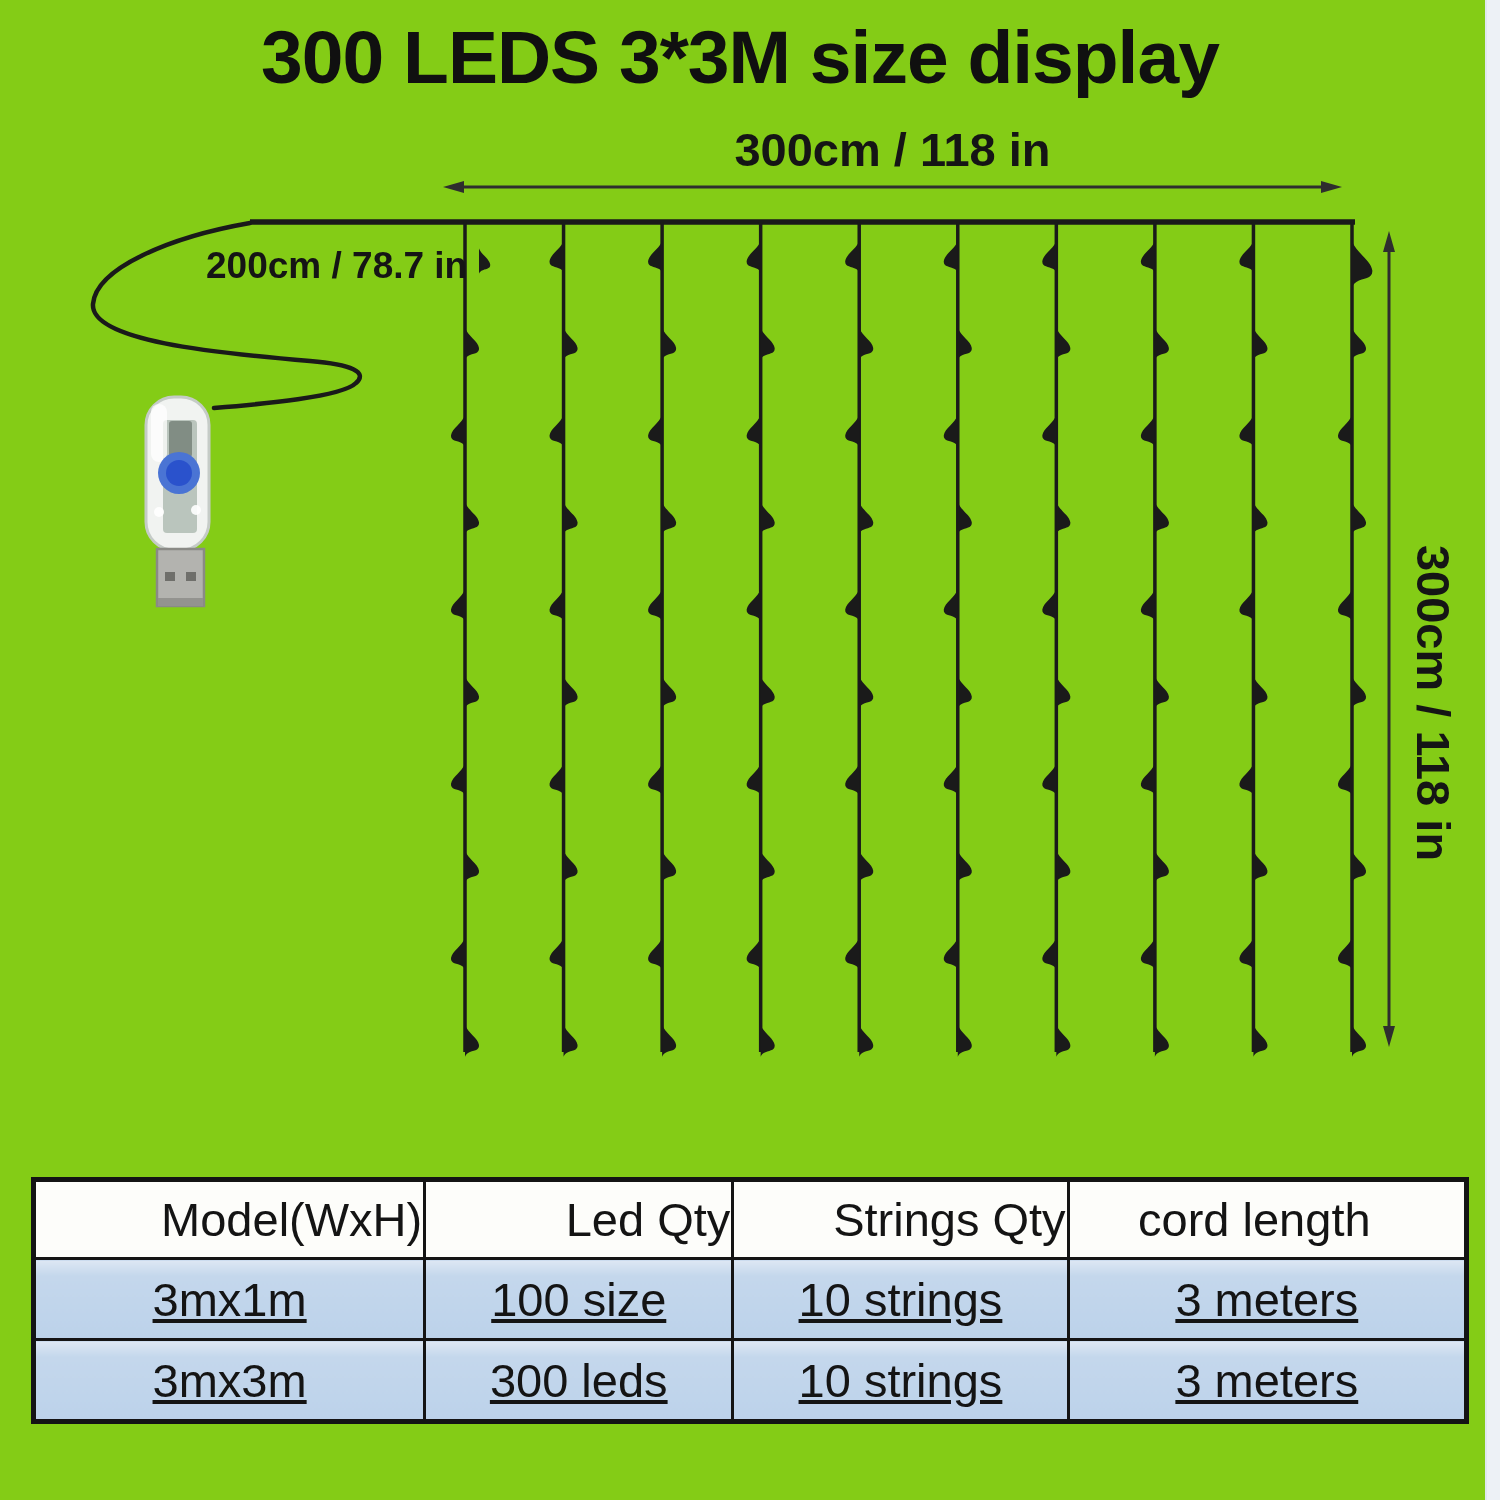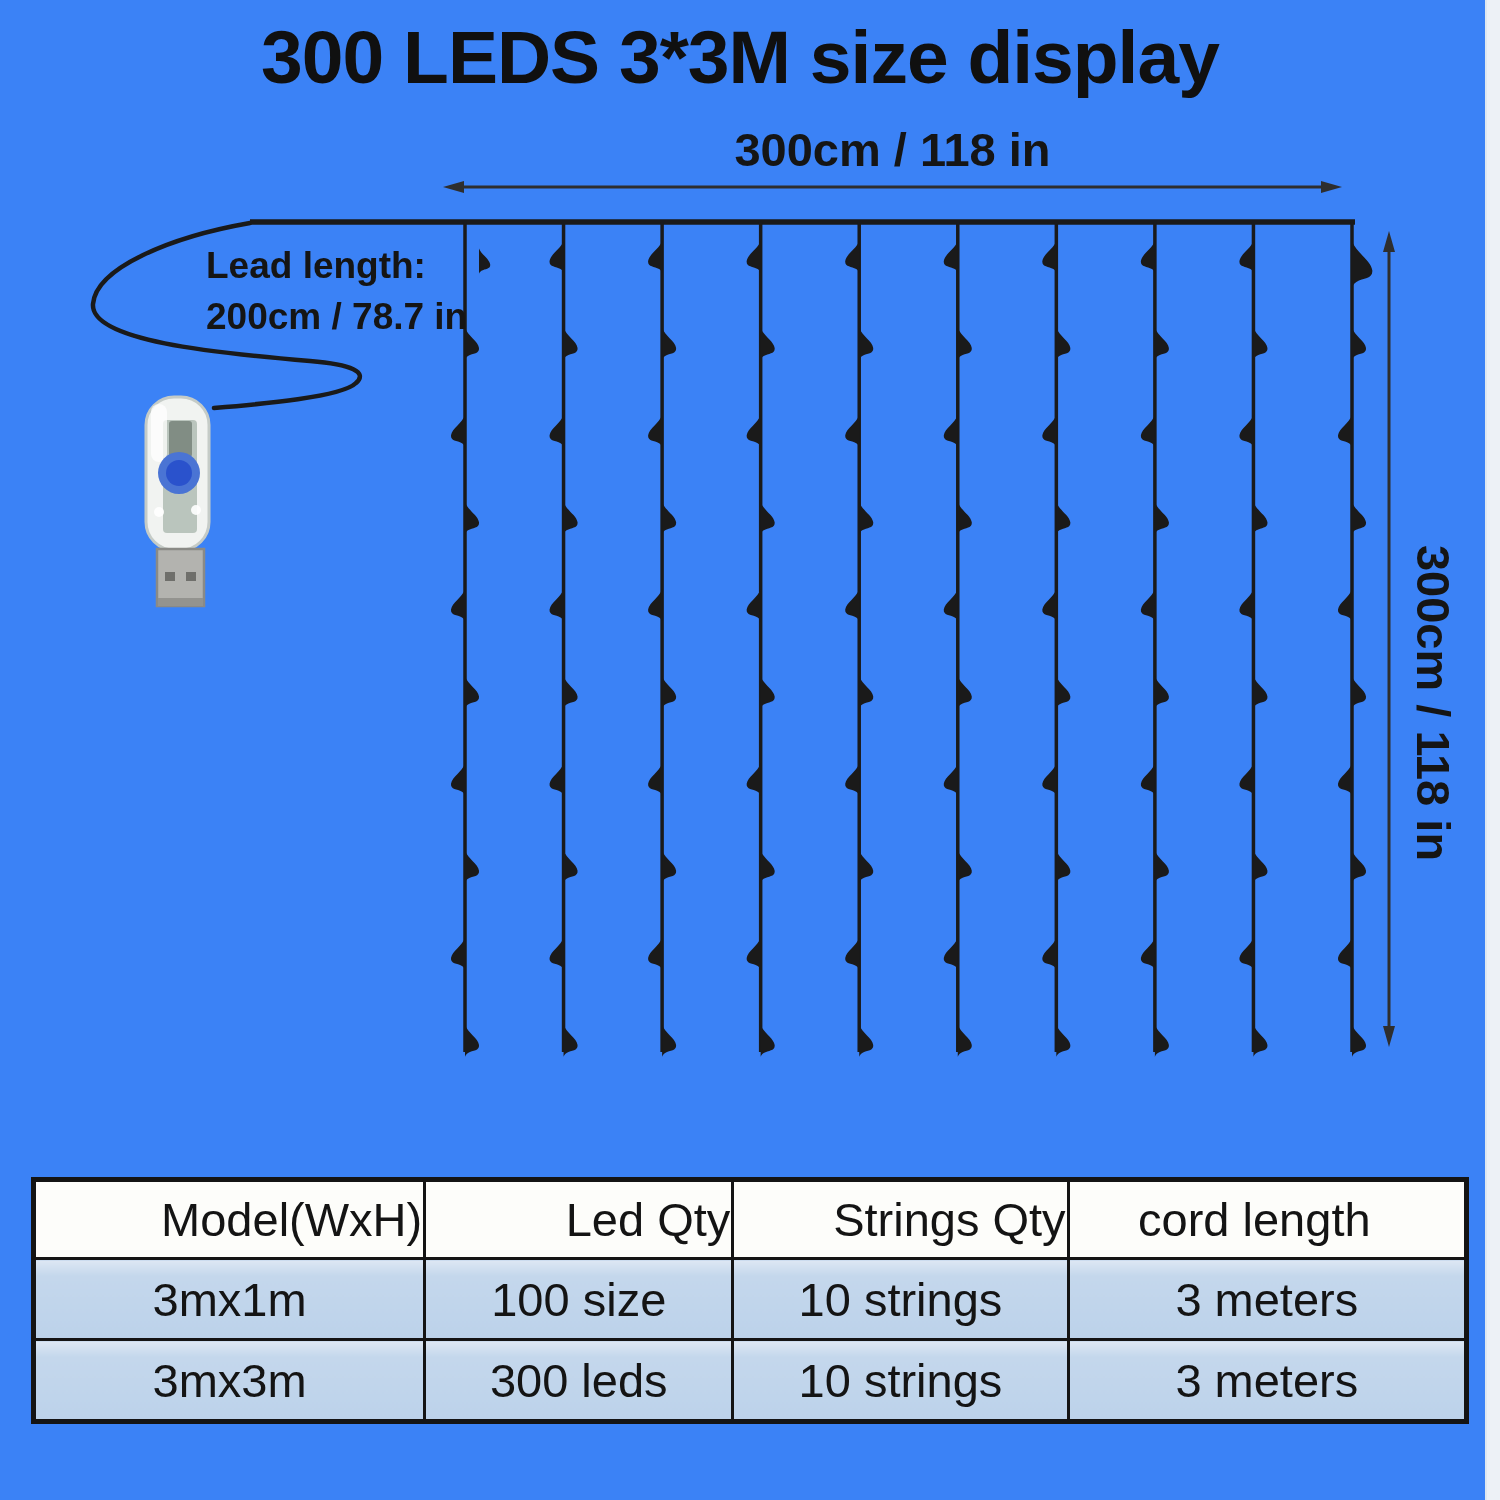--- a/index.html
+++ b/index.html
@@ -1,17 +1,17 @@
 <!DOCTYPE html>
 <html><head>
 <meta charset="utf-8">
 <style>
   html,body{margin:0;padding:0;}
   body{font-family:"Liberation Sans", sans-serif; background:#fbf9f3;}
-  .stage{position:relative; width:1500px; height:1500px; background:#3b82f6; overflow:hidden;}
+  .stage{position:relative; width:1500px; height:1500px; background:#84cc16; overflow:hidden;}
 
   .title{
     position:absolute; top:14px; left:0; width:1480px;
     text-align:center; font-size:75px; font-weight:900; color:#101010;
     letter-spacing:-1px; white-space:nowrap;
   }
 
   .diagram-svg{position:absolute; left:0; top:0; width:1500px; height:1500px;}
 
   .dim-label-top{
@@ -45,21 +45,21 @@
   }
   .spec-table{border-width:5px;}
   .spec-table th{
     height:73px; background:#fdfdfa; font-weight:400; text-align:right;
     overflow:hidden; white-space:nowrap;
   }
   .spec-table th:last-child{text-align:center; padding-right:26px;}
   .spec-table td{
     height:76px; text-align:center; font-weight:400;
     background:linear-gradient(180deg,#dde7f4 0%,#c4d7ec 20%,#bcd2ea 100%);
-    overflow:hidden; white-space:nowrap;
+    overflow:hidden; white-space:nowrap;text-decoration:underline;
   }
 </style>
 </head>
 <body>
 
 <div class="stage">
 
   <div class="edge-strip"></div>
 
   <div class="title">300 LEDS 3*3M size display</div>
@@ -508,21 +508,20 @@
      C 1355 1033 1365 1038 1366 1045
      C 1366.5 1051 1360 1050 1355 1053
      C 1353 1054.5 1352 1056 1352 1057 Z" fill="#1a1a1a"></path>
       </g>
   </svg>
 
   <div class="dim-label-top">300cm / 118 in</div>
   <div class="dim-label-side">300cm / 118 in</div>
 
   <div class="lead-label">
-    <div>Lead length:</div>
     <div>200cm / 78.7 in</div>
   </div>
 
   <table class="spec-table">
     <colgroup>
       <col style="width:27.3%">
         <col style="width:21.5%">
         <col style="width:23.4%">
         <col style="width:27.8%">
     </colgroup>

